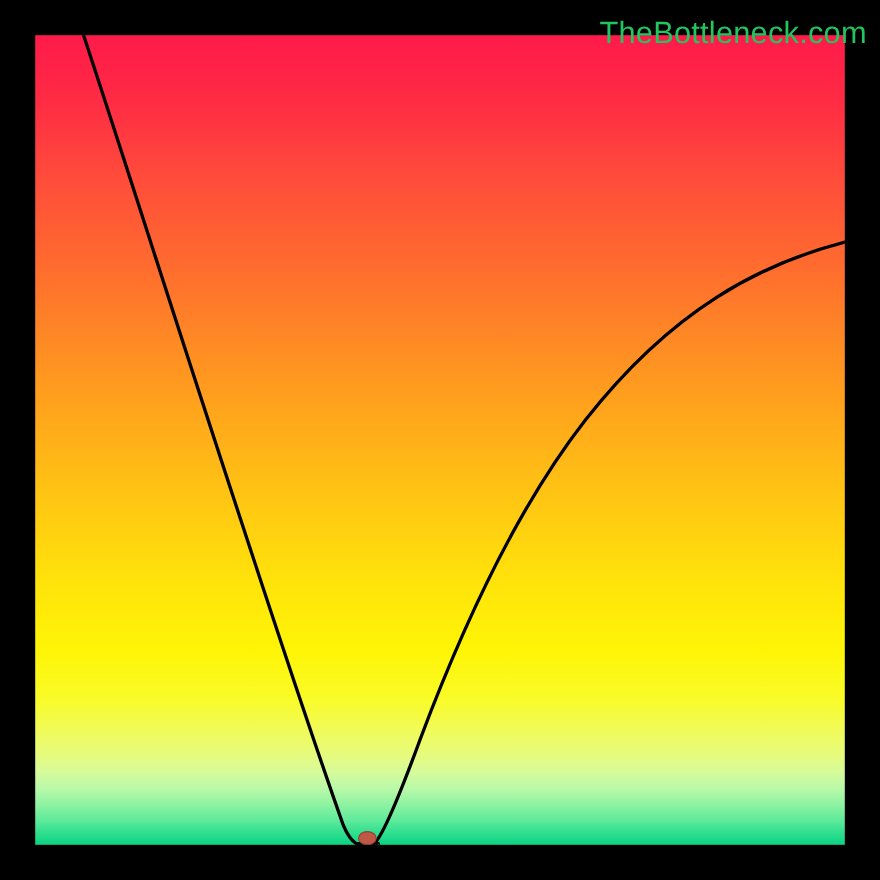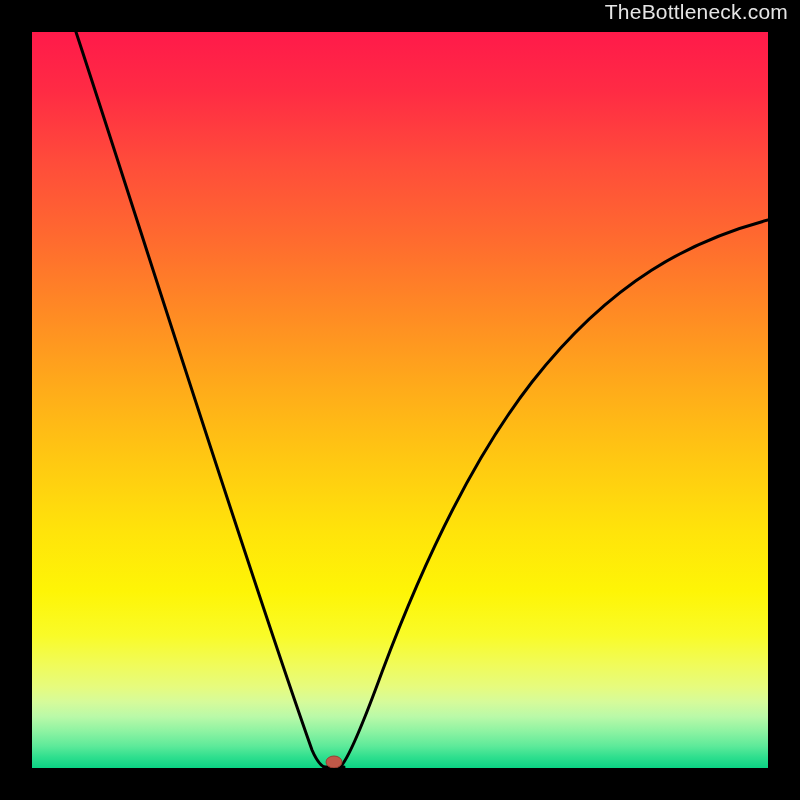--- a/index.html
+++ b/index.html
@@ -46,24 +46,24 @@
   }
   .curve-svg {
     position: absolute;
     left: 0;
     top: 0;
     width: 100%;
     height: 100%;
   }
   .watermark {
     position: absolute;
-    top: 0;
+    top: 14px;
     right: 12px;
-    color: #e5e5e5;
-    font-size: 21px;
+    color: #22c55e;
+    font-size: 28px;
     font-weight: 500;
     letter-spacing: 0.2px;
   }
 </style>
 </head>
 <body>
 
 <div class="frame">
   <div class="plot-area">
     <svg class="curve-svg" viewBox="0 0 736 736" preserveAspectRatio="none">

